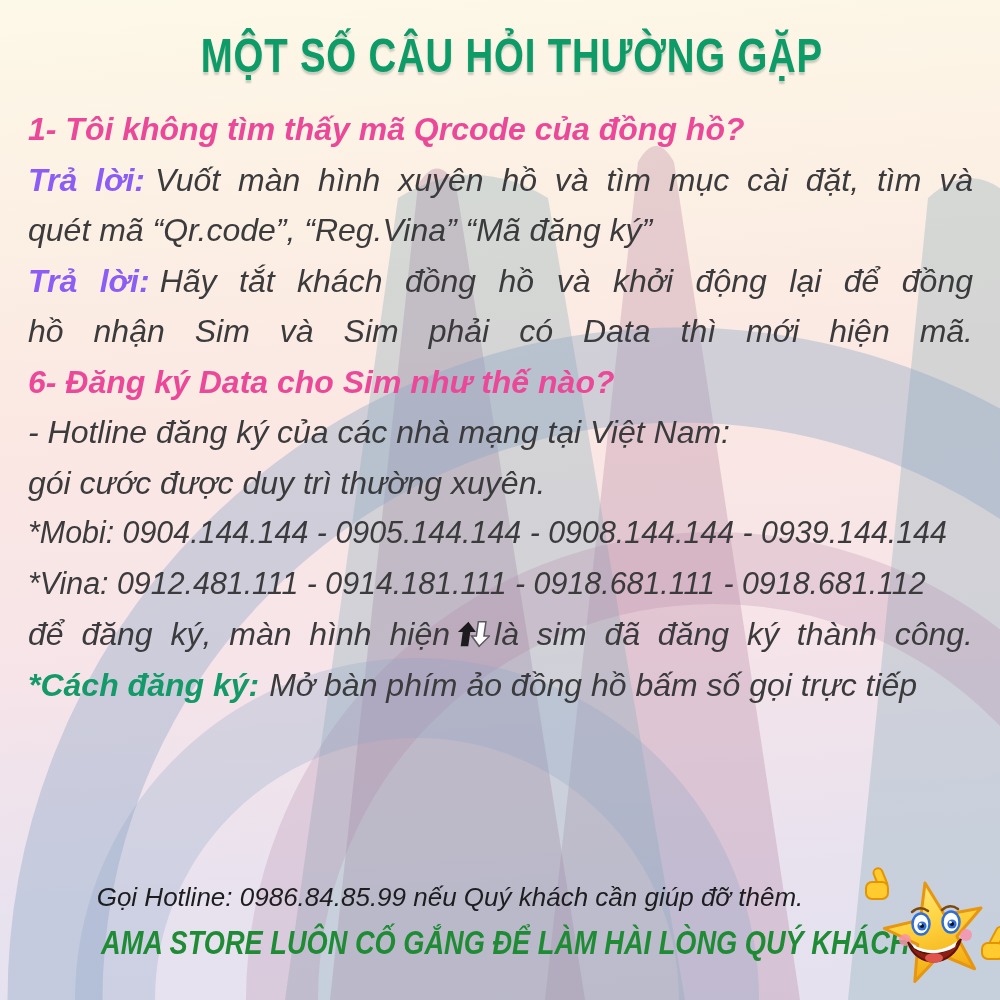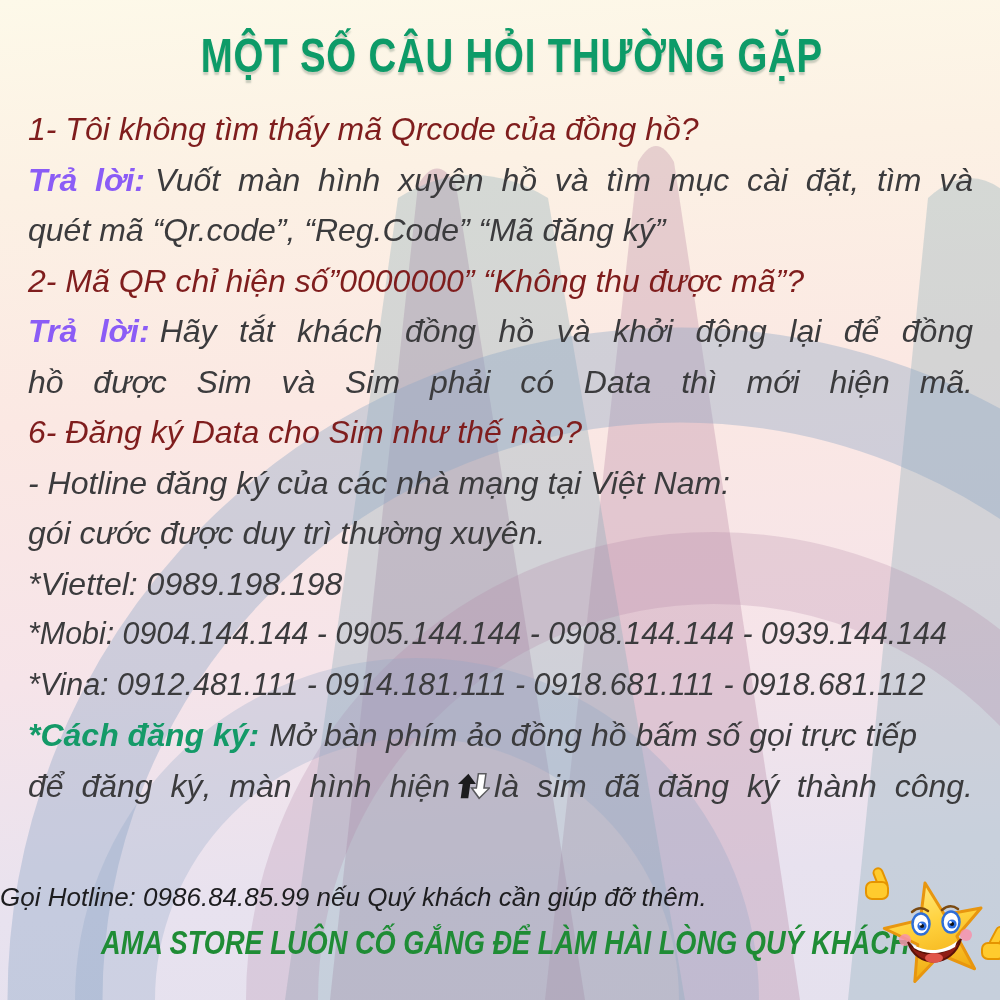--- a/index.html
+++ b/index.html
@@ -16,29 +16,29 @@
   .title span{
     display:inline-block;transform:scaleX(0.8);transform-origin:50% 50%;
     font-size:48px;font-weight:bold;color:#0D9B68;letter-spacing:1px;
     text-shadow:0 3px 2px rgba(105,130,112,0.35);
   }
   .content{position:absolute;top:104px;left:28px;width:945px;}
   .line{
     height:50.5px;line-height:50.5px;white-space:nowrap;
     font-size:32px;font-style:italic;color:#3B3B3D;
   }
-  .q{font-weight:normal;color:#7f1d1d;}
+  .q{font-weight:bold;color:#ec4899;}
   .lbl{color:#8b5cf6;font-weight:bold;margin-right:10px;}
   .glbl{color:#149A68;font-weight:bold;margin-right:10px;}
   .j{text-align:justify;text-align-last:justify;}
   .cond{font-size:31px;transform:scaleX(0.98);transform-origin:0 50%;}
   .arr{vertical-align:-5px;margin:0 4px;}
   .footer-note{
     position:absolute;top:876px;left:0;width:900px;height:42px;line-height:42px;
-    text-align:left;font-size:26px;font-style:italic;color:#1d1d1f;white-space:nowrap;
+    text-align:center;font-size:26px;font-style:italic;color:#1d1d1f;white-space:nowrap;
   }
   .footer-slogan{
     position:absolute;top:918px;left:0;width:992px;height:48px;line-height:48px;
     text-align:center;white-space:nowrap;
   }
   .footer-slogan span{
     display:inline-block;transform:scaleX(0.8);transform-origin:50% 50%;
     font-size:34px;font-weight:bold;font-style:italic;color:#1F8C35;
   }
   .mascot{position:absolute;left:856px;top:852px;width:150px;height:150px;}
@@ -59,37 +59,35 @@
   <path d="M 115 1000 A 302 302 0 0 1 719 1000" fill="none" stroke="rgba(140,165,196,0.28)" stroke-width="80"></path>
 </svg>
 
 <div class="title">
   <span>MỘT SỐ CÂU HỎI THƯỜNG GẶP</span>
 </div>
 
 <div class="content">
   <div class="line q">1- Tôi không tìm thấy mã Qrcode của đồng hồ?</div>
   <div class="line j"><span class="lbl">Trả lời:</span><span>Vuốt màn hình xuyên hồ và tìm mục cài đặt, tìm và</span></div>
-  <div class="line">quét mã “Qr.code”, “Reg.Code” “Mã đăng ký”</div>
-  <div class="line q">2- Mã QR chỉ hiện số”0000000” “Không thu được mã”?</div>
+  <div class="line">quét mã “Qr.code”, “Reg.Vina” “Mã đăng ký”</div>
   <div class="line j"><span class="lbl">Trả lời:</span><span>Hãy tắt khách đồng hồ và khởi động lại để đồng</span></div>
-  <div class="line j">hồ được Sim và Sim phải có Data thì mới hiện mã.</div>
+  <div class="line j">hồ nhận Sim và Sim phải có Data thì mới hiện mã.</div>
   <div class="line q">6- Đăng ký Data cho Sim như thế nào?</div>
   <div class="line">- Hotline đăng ký của các nhà mạng tại Việt Nam:</div>
   <div class="line">gói cước được duy trì thường xuyên.</div>
-  <div class="line">*Viettel: 0989.198.198</div>
   <div class="line cond">*Mobi: 0904.144.144 - 0905.144.144 - 0908.144.144 - 0939.144.144</div>
   <div class="line cond">*Vina: 0912.481.111 - 0914.181.111 - 0918.681.111 - 0918.681.112</div>
-  <div class="line"><span class="glbl">*Cách đăng ký:</span><span>Mở bàn phím ảo đồng hồ bấm số gọi trực tiếp</span></div>
   <div class="line j"><span>để đăng ký, màn hình hiện</span><svg class="arr" width="36" height="32" viewBox="0 0 38 30">
         <g transform="skewX(-8) translate(4 0)">
           <path d="M7 28 L7 13 L2 13 L11.5 2 L21 13 L15 13 L15 28 Z" fill="#1c1c1e"></path>
           <path d="M22 2 L22 17 L17 17 L26.5 28 L36 17 L30 17 L30 2 Z" fill="#ffffff" stroke="#5a5a5e" stroke-width="1.6"></path>
         </g>
       </svg><span>là sim đã đăng ký thành công.</span></div>
+  <div class="line"><span class="glbl">*Cách đăng ký:</span><span>Mở bàn phím ảo đồng hồ bấm số gọi trực tiếp</span></div>
 </div>
 
 <div class="footer-note">Gọi Hotline: 0986.84.85.99 nếu Quý khách cần giúp đỡ thêm.</div>
 <div class="footer-slogan">
   <span>AMA STORE LUÔN CỐ GẮNG ĐỂ LÀM HÀI LÒNG QUÝ KHÁCH</span>
 </div>
 
 <svg class="mascot" viewBox="0 0 150 150" aria-hidden="true">
   <defs>
     <linearGradient id="starG" x1="0" y1="0" x2="0.3" y2="1">

